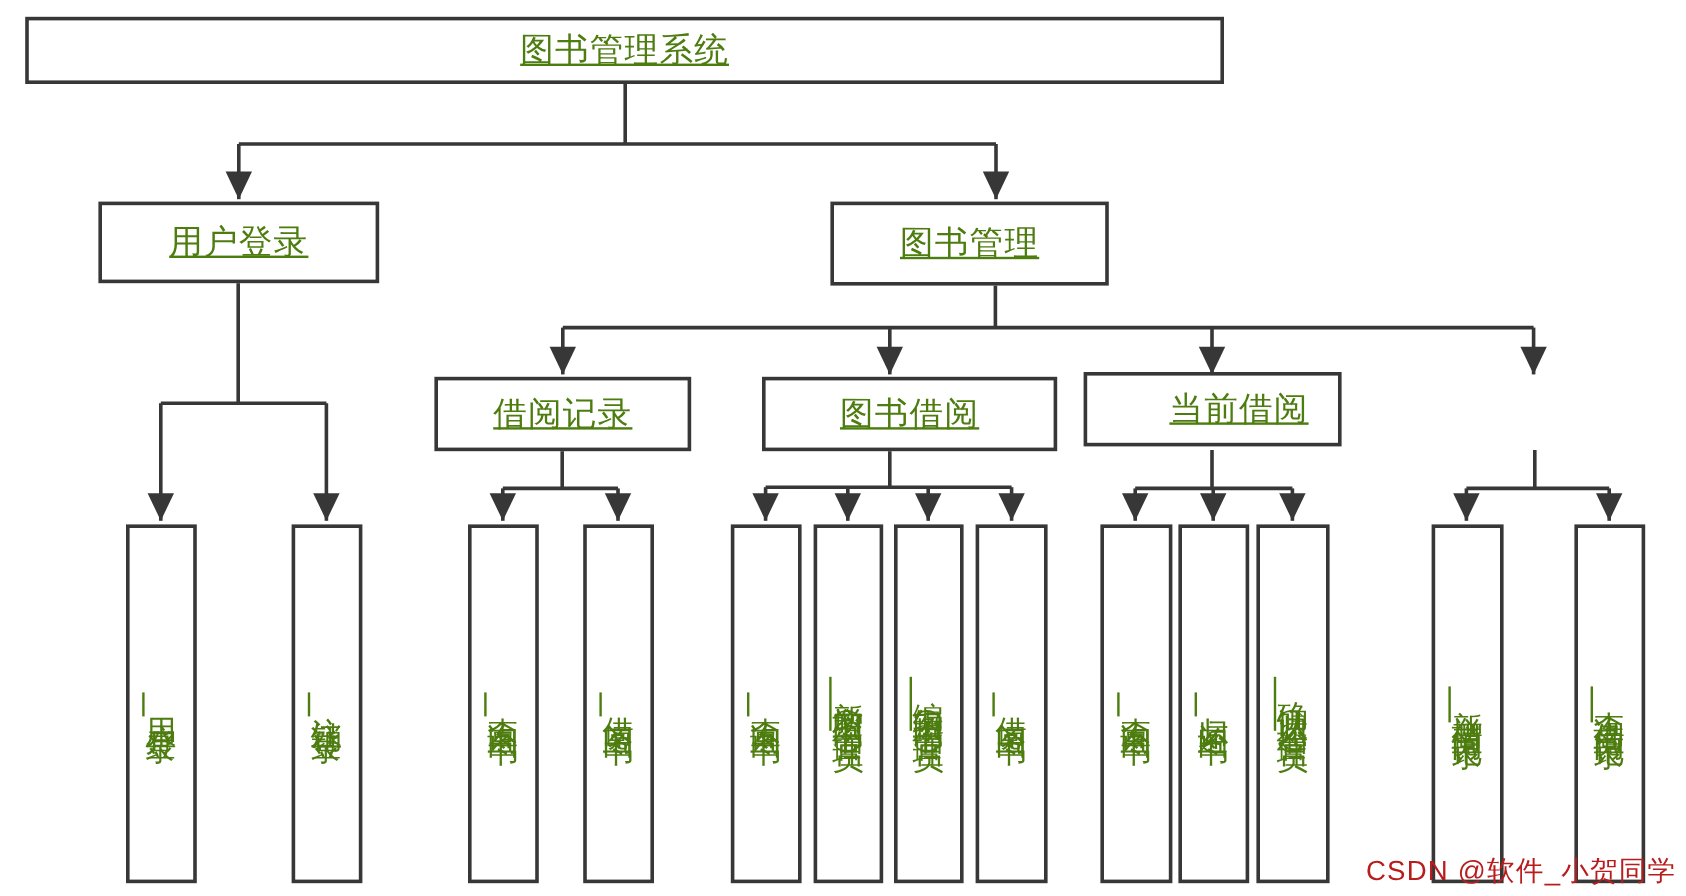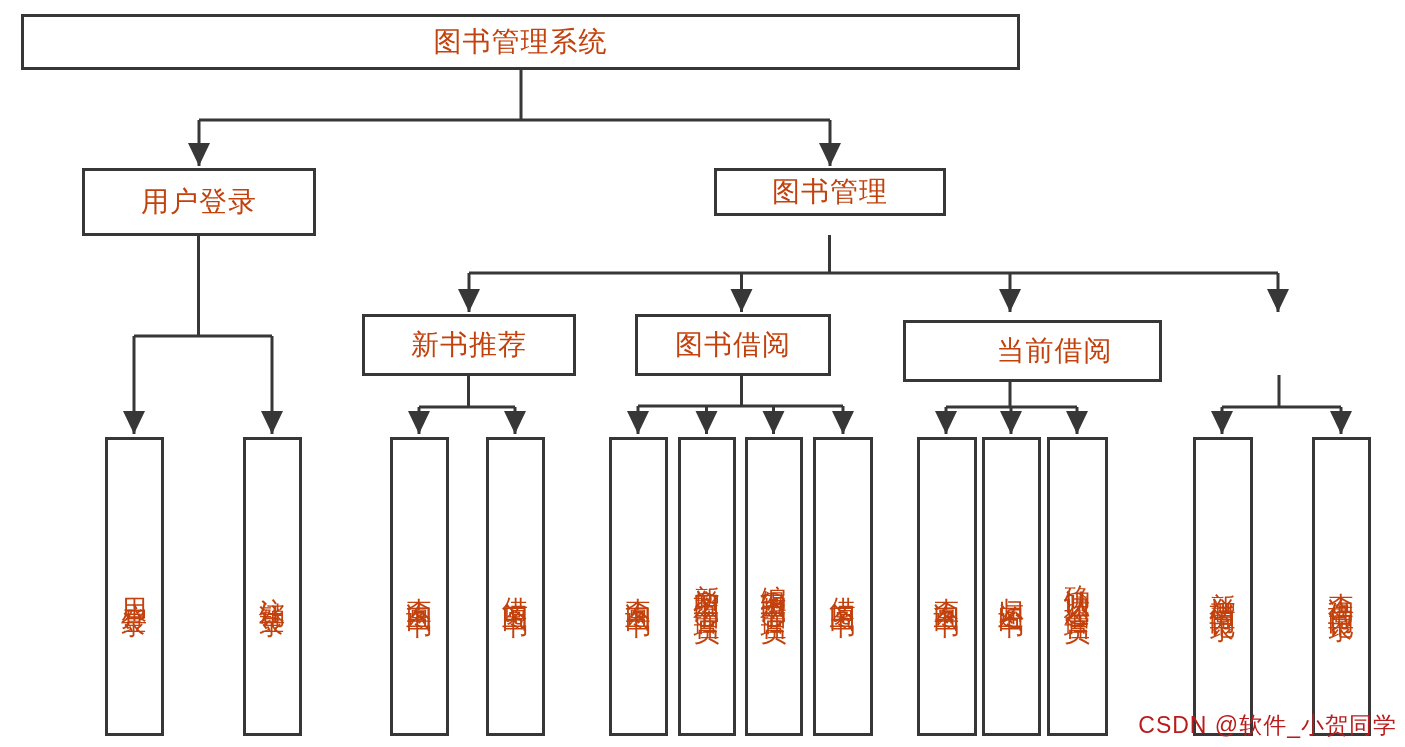--- a/index.html
+++ b/index.html
@@ -4,21 +4,21 @@
 <style>
   html,body{margin:0;padding:0;background:#ffffff;}
   .canvas{
     position:relative;width:1405px;height:747px;background:#ffffff;overflow:hidden;
     font-family:"Liberation Sans",sans-serif;color:#262626;
   }
   .connectors{position:absolute;left:0;top:0;z-index:0;}
   .node{
     position:absolute;box-sizing:border-box;background:#ffffff;
     border:3px solid #373737;display:flex;align-items:center;justify-content:center;
-    z-index:1;color:#c2410c;
+    z-index:1;color:#4d7c0f;text-decoration:underline;
   }
   .node.h{font-size:28px;letter-spacing:1px;white-space:nowrap;}
   .node.v{
     font-size:26px;letter-spacing:5px;
     writing-mode:vertical-rl;text-orientation:mixed;line-height:1;
   }
   .watermark{
     position:absolute;right:8px;bottom:6px;z-index:5;
     font-size:23px;color:#b91c1c;letter-spacing:1px;white-space:nowrap;
     pointer-events:none;
@@ -68,25 +68,25 @@
 
       <path d="M1279 375 V407 M1222 407 H1341"></path>
       <path d="M1222 407 V434" marker-end="url(#ah)"></path>
       <path d="M1341 407 V434" marker-end="url(#ah)"></path>
     </g>
   </svg>
 
   <div class="node h" style="left:21px;top:14px;width:999px;height:56px;">图书管理系统</div>
 
   <div class="node h" style="left:82px;top:168px;width:234px;height:68px;">用户登录</div>
-  <div class="node h" style="left:714px;top:168px;width:232px;height:48px;">图书管理</div>
+  <div class="node h" style="left:692px;top:168px;width:232px;height:70px;">图书管理</div>
 
-  <div class="node h" style="left:362px;top:314px;width:214px;height:62px;">新书推荐</div>
-  <div class="node h" style="left:635px;top:314px;width:196px;height:62px;">图书借阅</div>
-  <div class="node h" style="left:903px;top:320px;width:259px;height:62px;padding-left:44px;">当前借阅</div>
+  <div class="node h" style="left:362px;top:314px;width:214px;height:62px;">借阅记录</div>
+  <div class="node h" style="left:635px;top:314px;width:246px;height:62px;">图书借阅</div>
+  <div class="node h" style="left:903px;top:310px;width:215px;height:62px;padding-left:44px;">当前借阅</div>
 
   <div class="node v" style="left:105px;top:437px;width:59px;height:299px;">用户登录</div>
   <div class="node v" style="left:243px;top:437px;width:59px;height:299px;">注销登录</div>
 
   <div class="node v" style="left:390px;top:437px;width:59px;height:299px;">查询图书</div>
   <div class="node v" style="left:486px;top:437px;width:59px;height:299px;">借阅图书</div>
 
   <div class="node v" style="left:609px;top:437px;width:59px;height:299px;">查询图书</div>
   <div class="node v" style="left:678px;top:437px;width:58px;height:299px;">新增图书（管理员）</div>
   <div class="node v" style="left:745px;top:437px;width:58px;height:299px;">编辑图书（管理员）</div>

